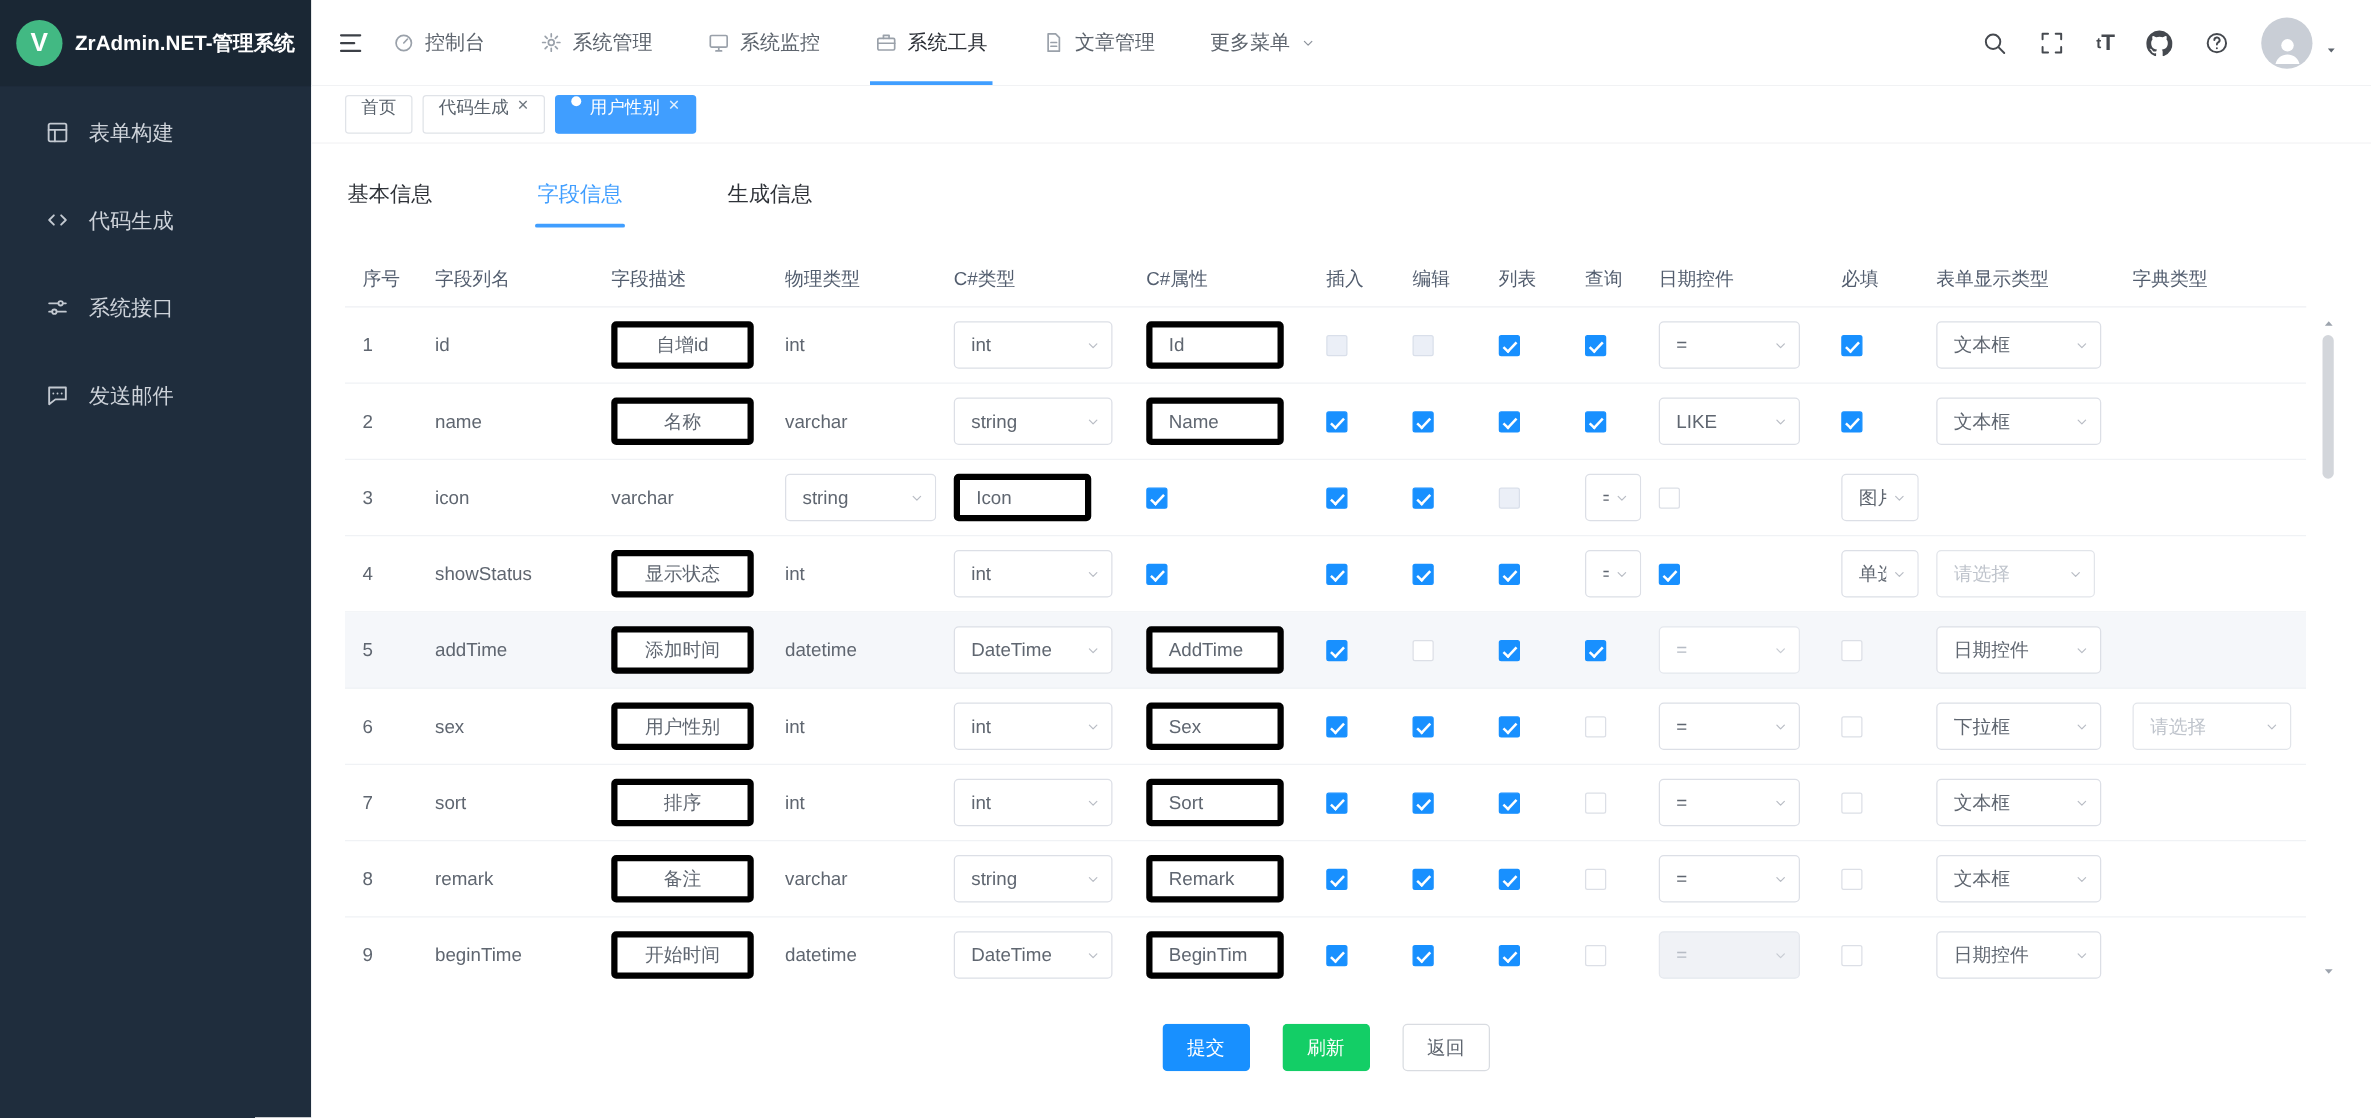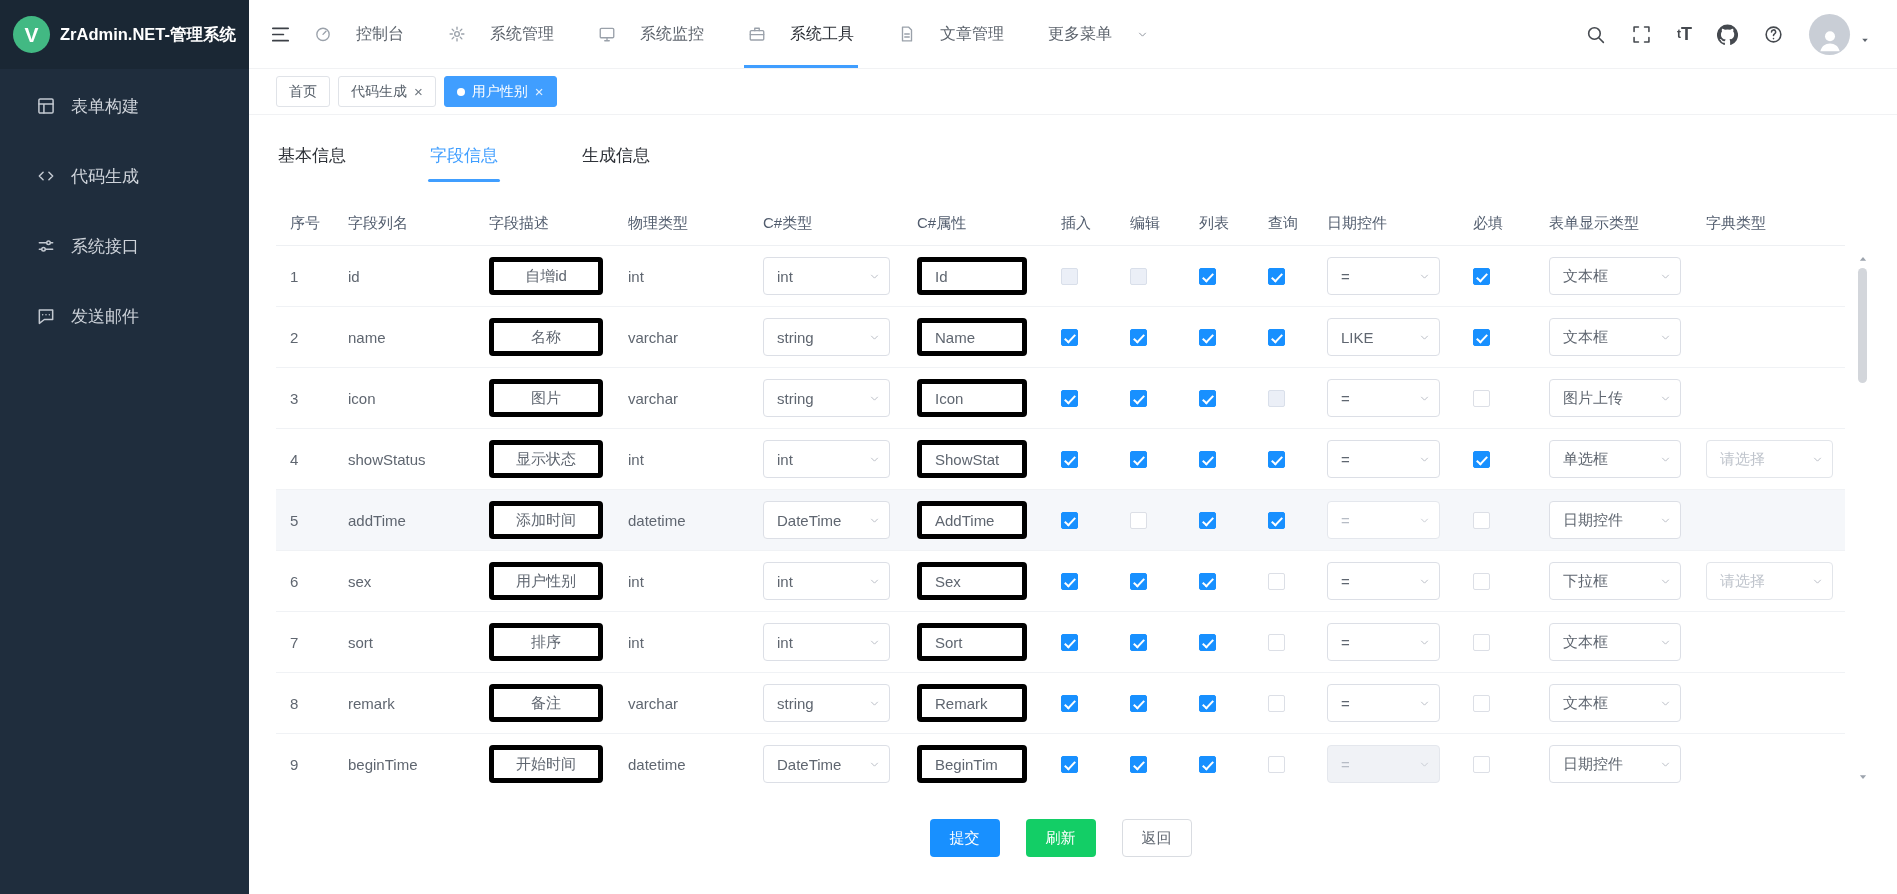--- a/index.html
+++ b/index.html
@@ -25,21 +25,21 @@
 
   
   .main{flex:1;min-width:0;display:flex;flex-direction:column}
 
   
   .topbar{height:69px;flex-shrink:0;display:flex;align-items:center;padding:0 26px 0 20px;
     border-bottom:1px solid #f1f2f4;background:#fff}
   .hamburger{color:#3c4047;margin-right:22px;cursor:pointer;display:flex}
   .hamburger svg{width:23px;height:23px}
   .topnav{display:flex;align-items:center;gap:44px;height:100%}
-  .nav-item{display:flex;align-items:center;gap:24px;height:100%;font-size:16px;color:#5d646d;
+  .nav-item{display:flex;align-items:center;gap:8px;height:100%;font-size:16px;color:#5d646d;
     cursor:pointer;position:relative;white-space:nowrap}
   .nav-icon{color:#9aa1aa;display:flex}
   .nav-icon svg{width:18px;height:18px}
   .nav-item.active{color:#2b2f36}
   .nav-item.active::after{content:"";position:absolute;left:-4px;right:-4px;bottom:0;height:3px;background:var(--accent)}
   .nav-caret{color:#8d939c;display:flex}
   .nav-caret svg{width:13px;height:13px}
   .topbar-right{margin-left:auto;display:flex;align-items:center;gap:25px}
   .action-icon{color:#45494f;cursor:pointer;display:flex;align-items:center}
   .action-icon svg{width:21px;height:21px}
@@ -47,21 +47,21 @@
   .fs-lg{font-size:18px;font-weight:bold}
   .avatar{width:41px;height:41px;border-radius:50%;background:#c9ced6;display:flex;align-items:flex-end;
     justify-content:center;overflow:hidden;cursor:pointer}
   .avatar svg{width:30px;height:30px}
   .avatar-caret{color:#5d646d;display:flex;align-self:flex-end;margin:0 0 9px -16px;cursor:pointer}
   .avatar-caret svg{width:12px;height:12px}
 
   
   .tagbar{height:46px;flex-shrink:0;display:flex;align-items:center;gap:8px;padding-left:27px;
     border-bottom:1px solid #f1f2f4;background:#fff}
-  .tag{display:inline-flex;align-items:center;gap:7px;height:31px;padding:0 12px;border:1px solid #e0e3e8;
+  .tag{display:inline-flex;align-items:flex-start;gap:7px;height:31px;padding:0 12px;border:1px solid #e0e3e8;
     border-radius:3px;font-size:14px;color:#57606a;background:#fff;cursor:pointer;white-space:nowrap}
   .tag.active{background:var(--accent);border-color:var(--accent);color:#fff}
   .tag-dot{width:8px;height:8px;border-radius:50%;background:#fff}
   .tag-close{font-size:15px;line-height:1;opacity:.85;cursor:pointer}
 
   
   .content{flex:1;padding-left:27px;background:#fff;overflow:hidden}
   .tabs{display:flex;gap:80px;padding-top:20px}
   .tab{position:relative;padding:9px 2px 15px;font-size:17px;color:#2e3238;cursor:pointer}
   .tab.active{color:var(--accent)}
@@ -422,23 +422,20 @@
                         <path d="M6.5 9.5L12 15l5.5-5.5"></path>
                       </svg>
                     </span>
                   </div>
                 </div>
                 <div class="td"></div>
               </div>
               <div class="trow">
                 <div class="td">3</div>
                 <div class="td">icon</div>
-                <div class="td">
-                  <div class="inp center">图片</div>
-                </div>
                 <div class="td">varchar</div>
                 <div class="td">
                   <div class="sel w-ctype">
                     <span class="sel-val">string</span>
                     <span class="chev">
                       <svg viewBox="0 0 24 24" fill="none" stroke="currentColor" stroke-width="1.8" stroke-linecap="round" stroke-linejoin="round">
                         <path d="M6.5 9.5L12 15l5.5-5.5"></path>
                       </svg>
                     </span>
                   </div>
@@ -492,23 +489,20 @@
                 <div class="td">int</div>
                 <div class="td">
                   <div class="sel w-ctype">
                     <span class="sel-val">int</span>
                     <span class="chev">
                       <svg viewBox="0 0 24 24" fill="none" stroke="currentColor" stroke-width="1.8" stroke-linecap="round" stroke-linejoin="round">
                         <path d="M6.5 9.5L12 15l5.5-5.5"></path>
                       </svg>
                     </span>
                   </div>
-                </div>
-                <div class="td">
-                  <div class="inp left">ShowStat</div>
                 </div>
                 <div class="td">
                   <span class="cb on"></span>
                 </div>
                 <div class="td">
                   <span class="cb on"></span>
                 </div>
                 <div class="td">
                   <span class="cb on"></span>
                 </div>

